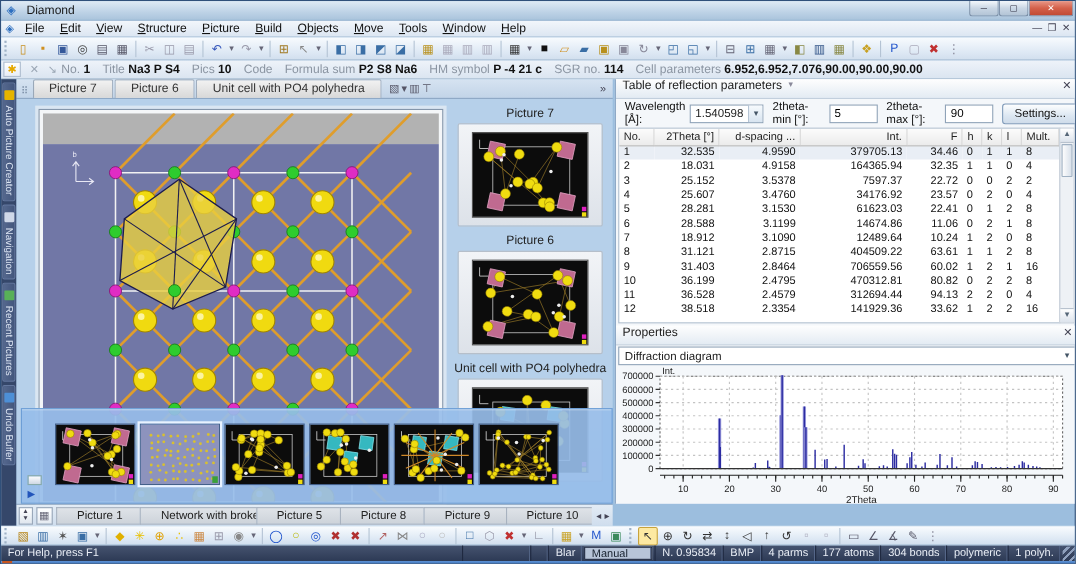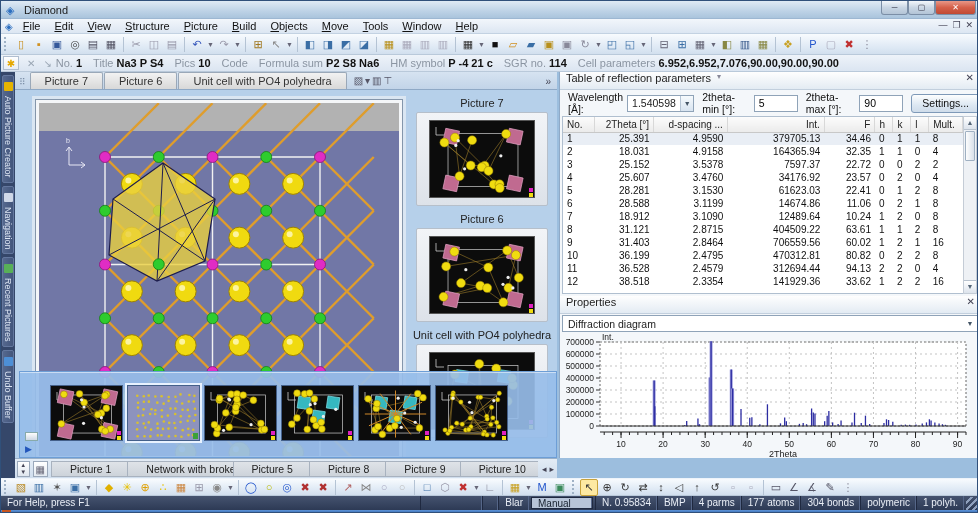--- a/index.html
+++ b/index.html
@@ -944,21 +944,21 @@
               <th class="ral" style="width: 48px;">F</th>
               <th class="lal" style="width: 17px;">h</th>
               <th class="lal" style="width: 17px;">k</th>
               <th class="lal" style="width: 17px;">l</th>
               <th class="lal" style="width: 32px;">Mult.</th>
             </tr>
           </thead>
       <tbody>
             <tr class="sel">
               <td class="lal">1</td>
-              <td class="ral">25.391</td>
+              <td class="ral">32.535</td>
               <td class="ral">4.9590</td>
               <td class="ral">379705.13</td>
               <td class="ral">34.46</td>
               <td class="lal">0</td>
               <td class="lal">1</td>
               <td class="lal">1</td>
               <td class="lal">8</td>
             </tr>
             <tr>
               <td class="lal">2</td>

